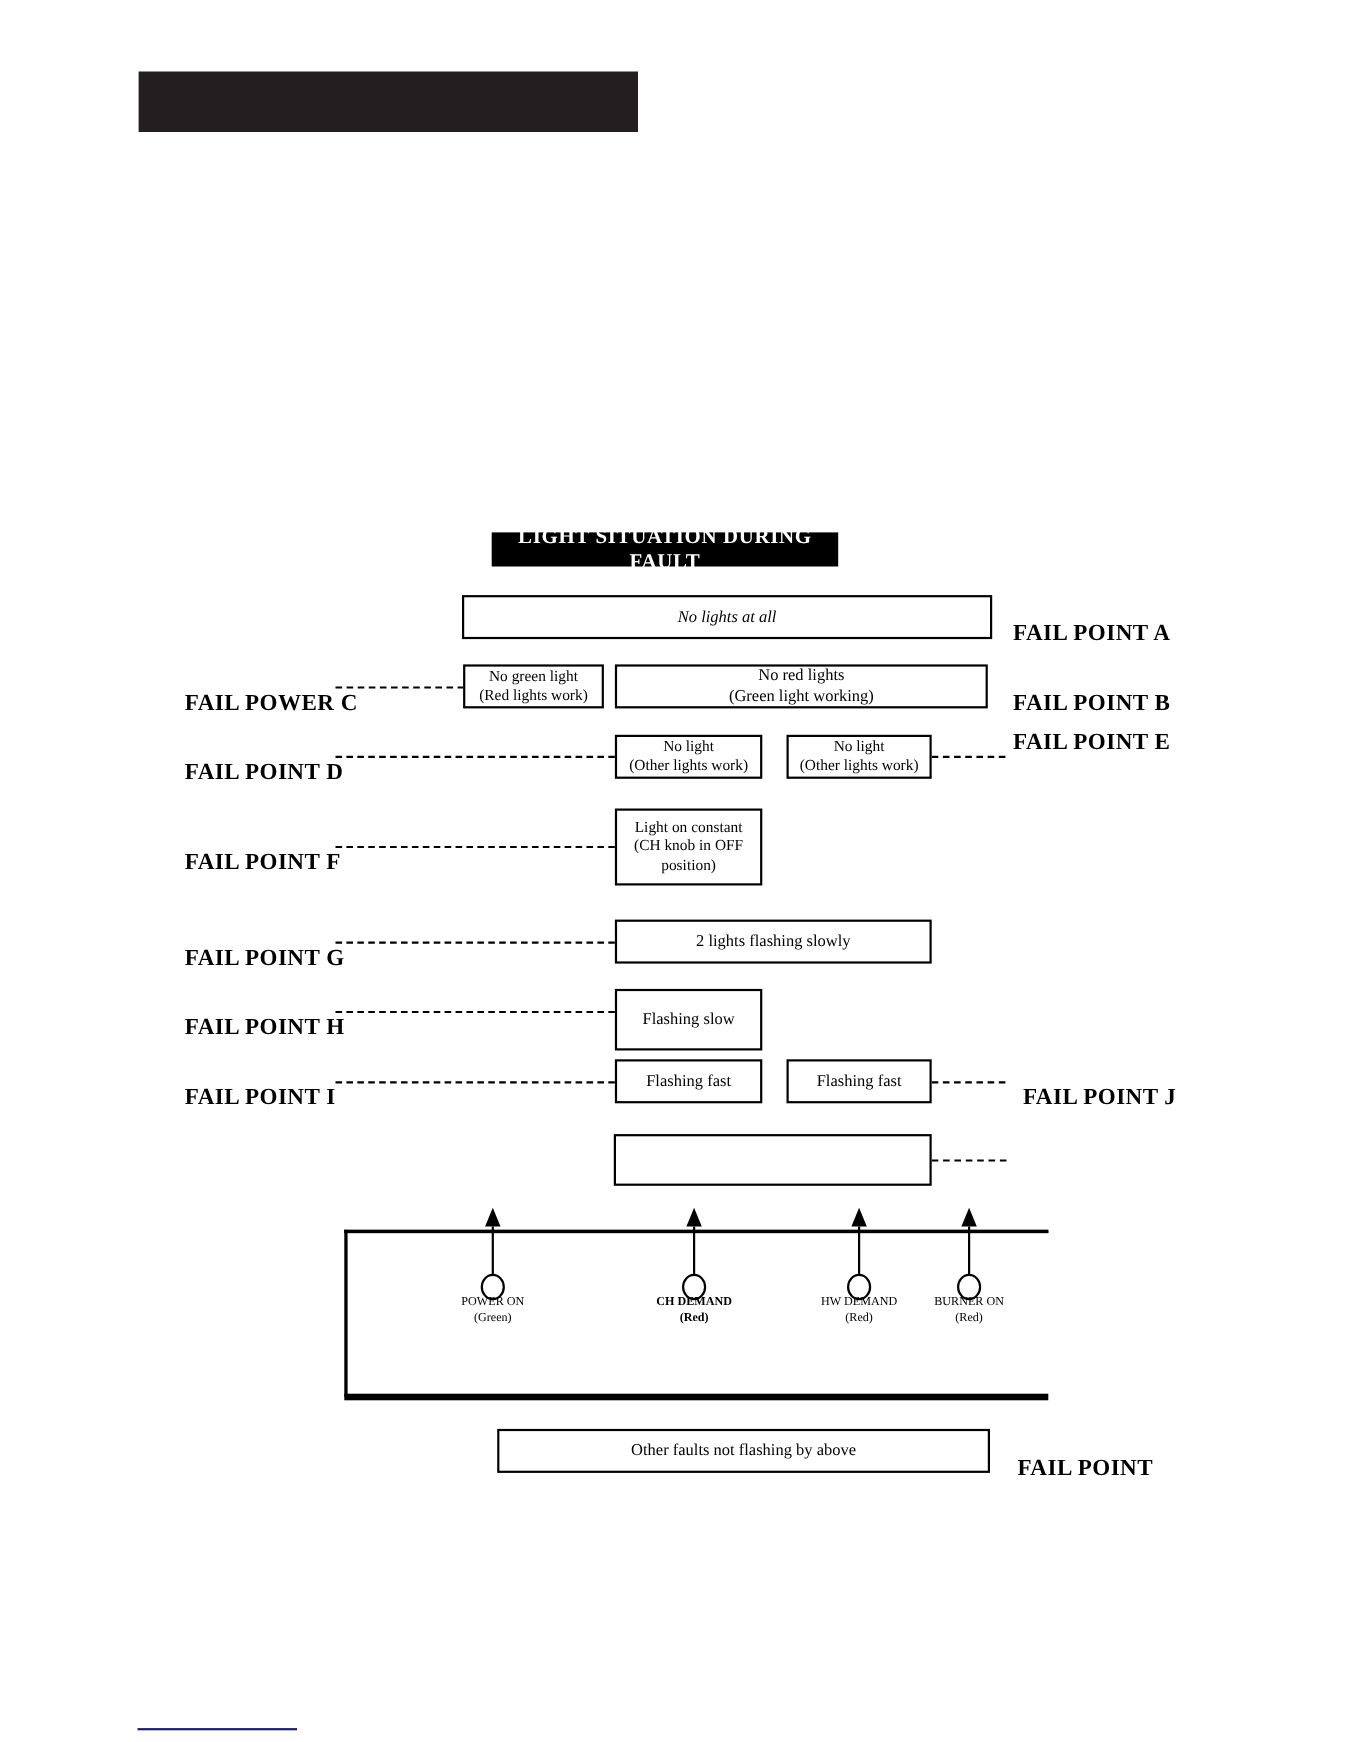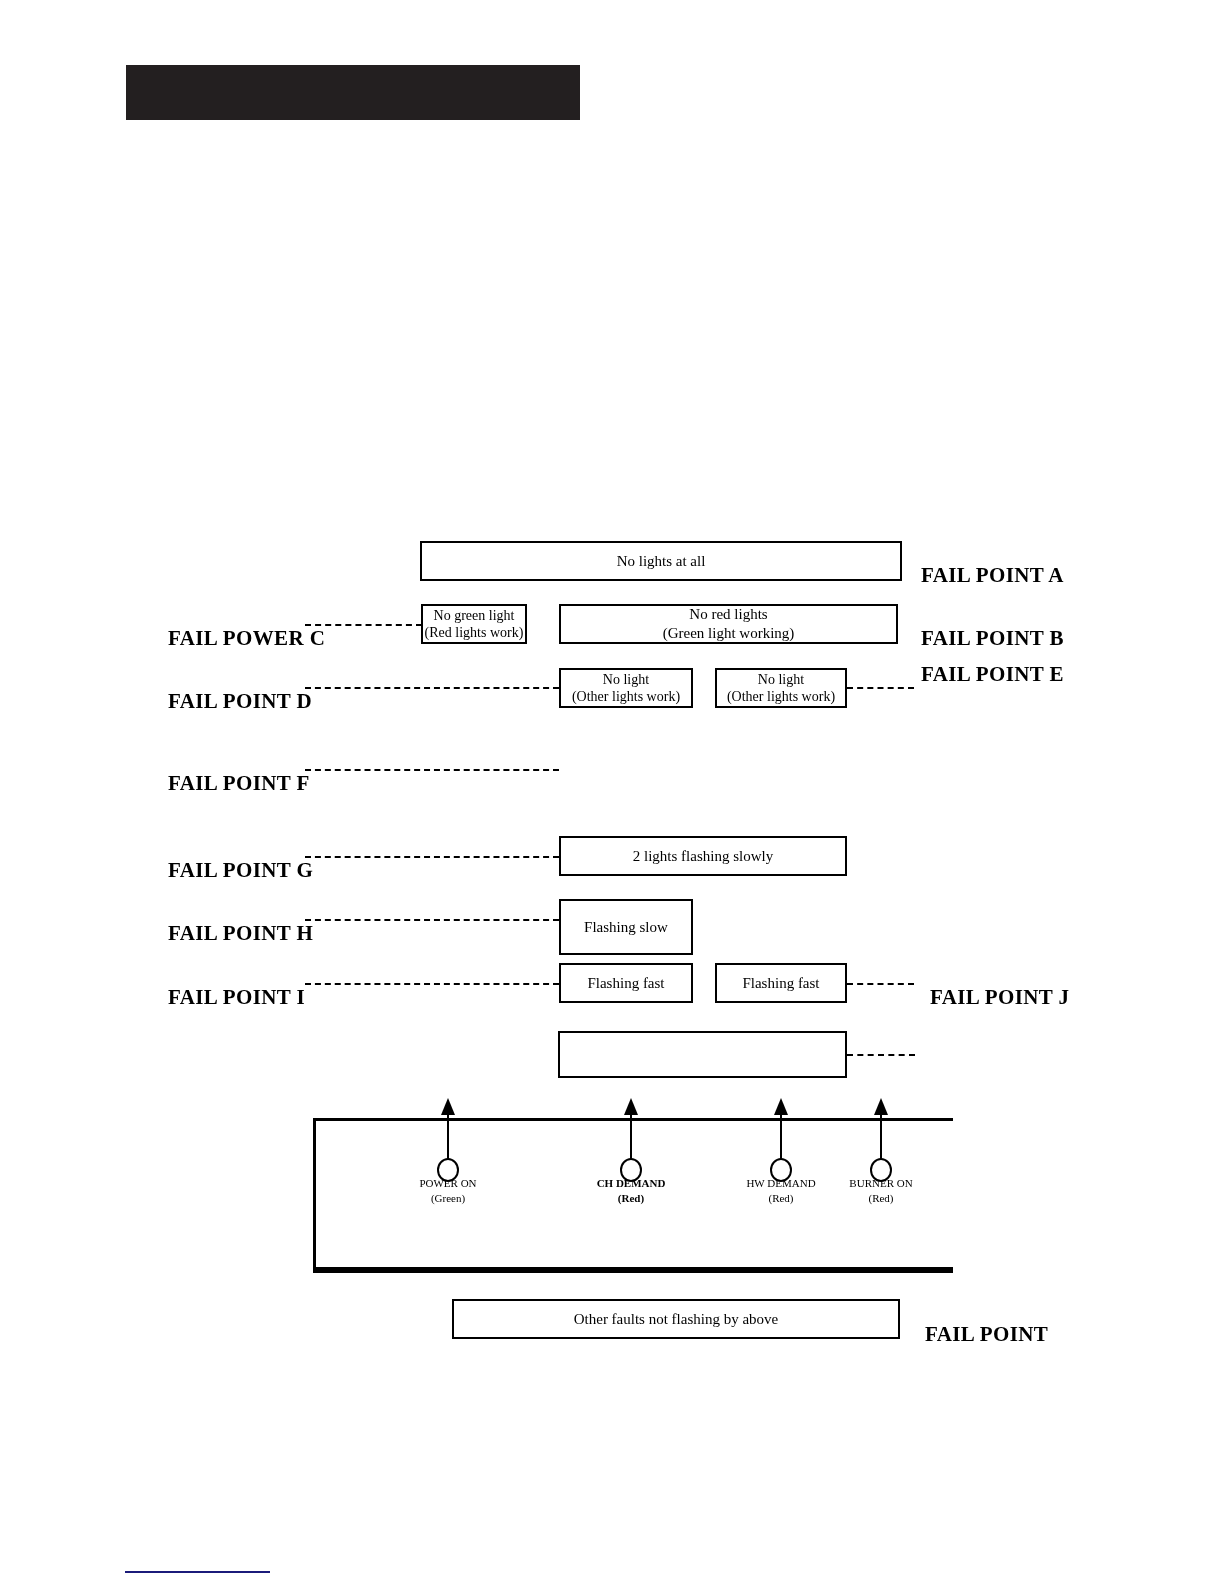--- a/index.html
+++ b/index.html
@@ -144,34 +144,37 @@
     border-top: 2.5px solid #1b1b7a;
   }
 </style>
 </head>
 <body>
 
 <div id="page">
 
   <div class="redaction-bar" style="left:126px; top:65px; width:454px; height:55px;"></div>
 
+  <div class="title-banner" style="left:447px; top:484px; width:315px; height:31px;">
+    <span>LIGHT SITUATION DURING FAULT</span>
+  </div>
 
   <div class="dashline" style="left:902px; top:560px; width:0px;"></div>
-  <div class="obox" style="left:420px; top:541px; width:482px; height:40px;">
+  <div class="obox" style="left:420px; top:541px; width:482px; height:40px;font-style:italic;">
     <span>No lights at all</span>
   </div>
   <div class="fp-label right" style="left:921px; top:547px;">
     <span>FAIL POINT A</span>
   </div>
 
   <div class="fp-label" style="left:168px; top:610px;">
     <span>FAIL POWER C</span>
   </div>
   <div class="dashline" style="left:305px; top:624px; width:117px;"></div>
-  <div class="obox small" style="left:421px; top:604px; width:106px; height:40px;">
+  <div class="obox small" style="left:421px; top:604px; width:128px; height:40px;">
     <span>No green light
 (Red lights work)</span>
   </div>
   <div class="obox" style="left:559px; top:604px; width:339px; height:40px;">
     <span>No red lights
 (Green light working)</span>
   </div>
   <div class="fp-label right" style="left:921px; top:610px;">
     <span>FAIL POINT B</span>
   </div>
@@ -190,20 +193,25 @@
   </div>
   <div class="dashline" style="left:847px; top:687px; width:67px;"></div>
   <div class="fp-label right" style="left:921px; top:646px;">
     <span>FAIL POINT E</span>
   </div>
 
   <div class="fp-label" style="left:168px; top:755px;">
     <span>FAIL POINT F</span>
   </div>
   <div class="dashline" style="left:305px; top:769px; width:254px;"></div>
+  <div class="obox small" style="left:559px; top:735px; width:134px; height:70px;">
+    <span>Light on constant
+(CH knob in OFF
+position)</span>
+  </div>
 
   <div class="fp-label" style="left:168px; top:842px;">
     <span>FAIL POINT G</span>
   </div>
   <div class="dashline" style="left:305px; top:856px; width:254px;"></div>
   <div class="obox" style="left:559px; top:836px; width:288px; height:40px;">
     <span>2 lights flashing slowly</span>
   </div>
 
   <div class="fp-label" style="left:168px; top:905px;">

